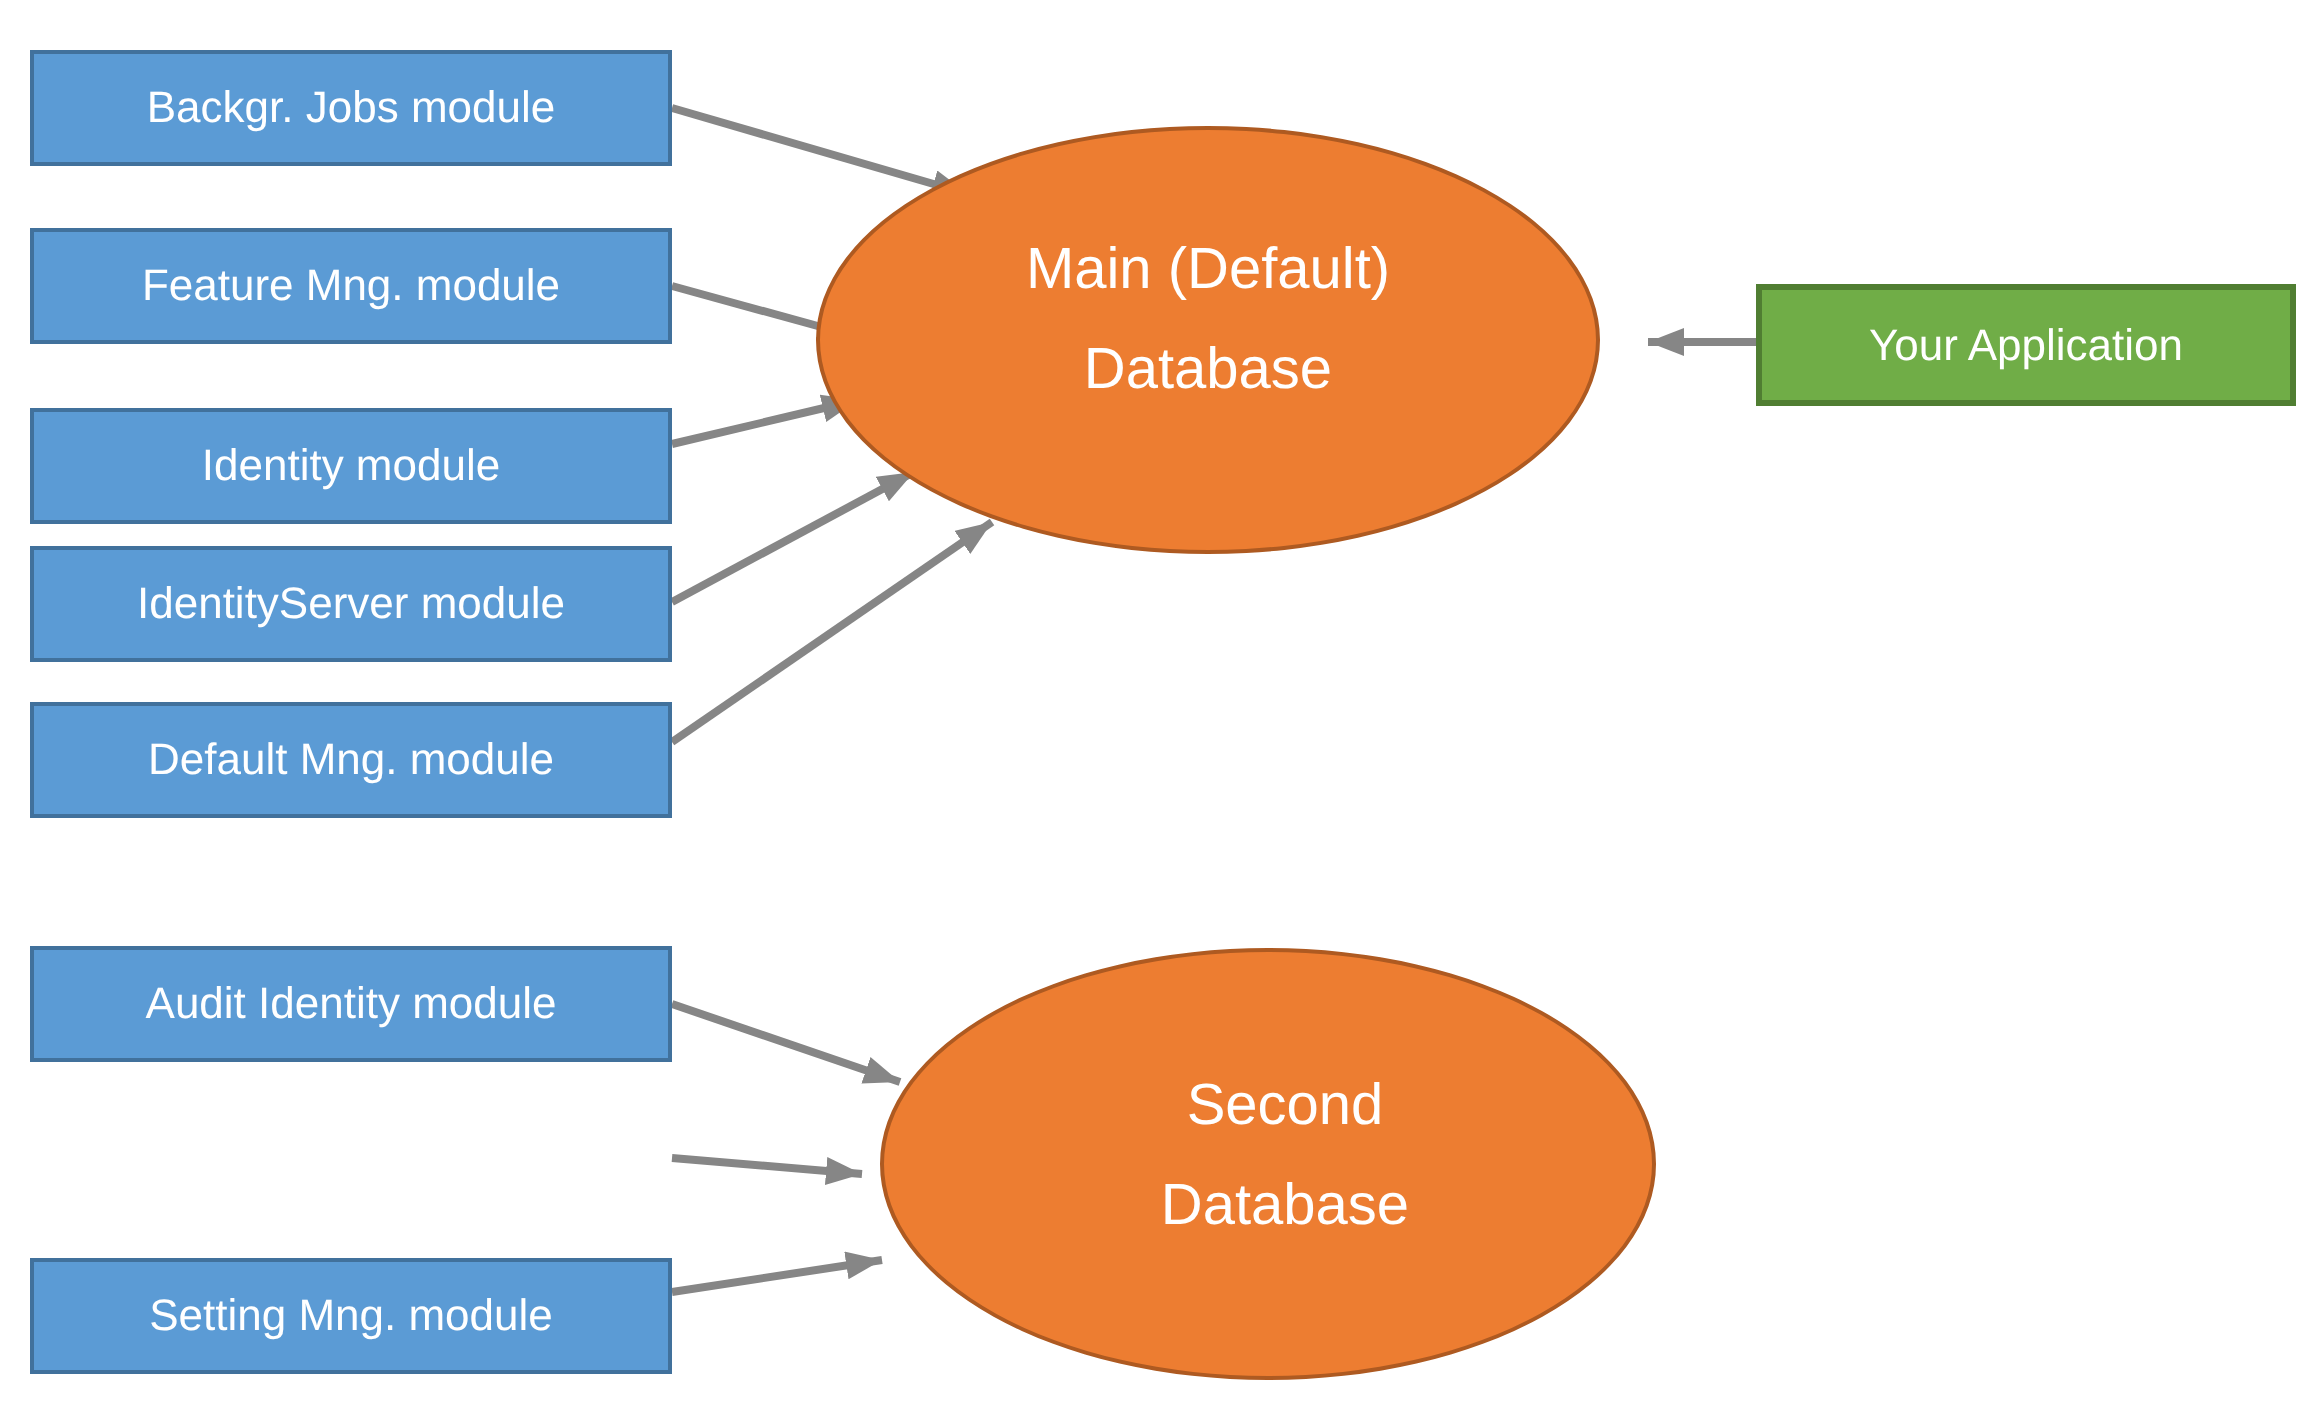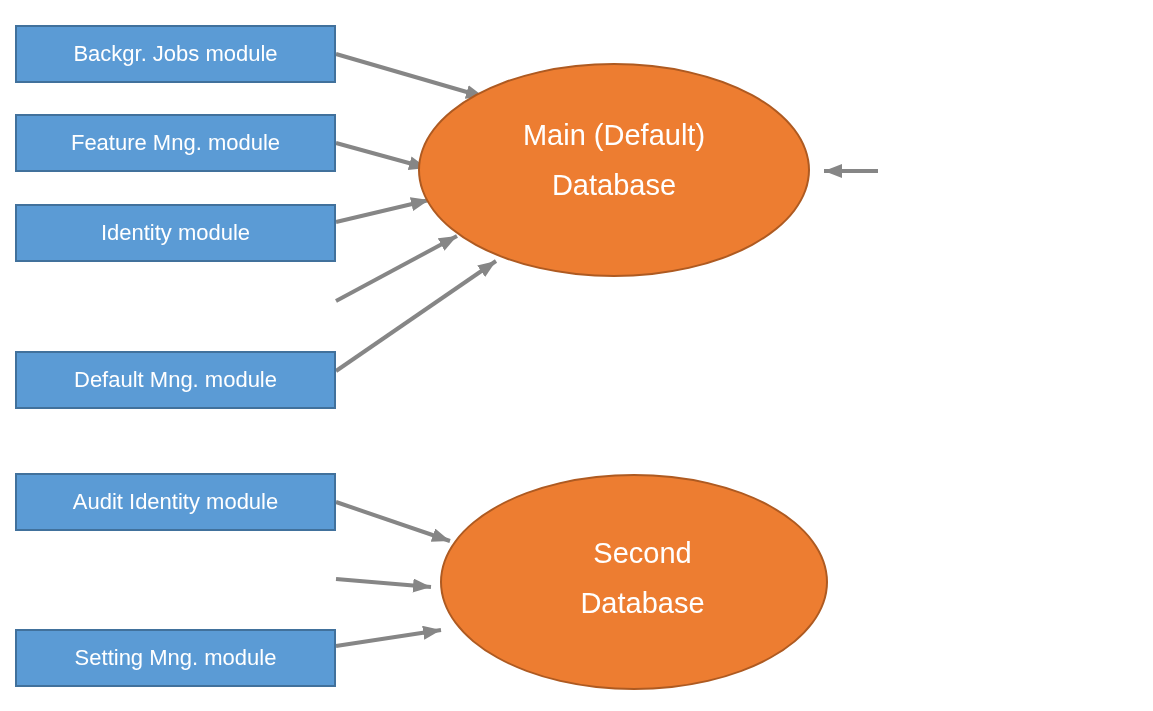--- a/index.html
+++ b/index.html
@@ -33,21 +33,21 @@
     border: 2px solid var(--db-border, #AE5A21);
     color: var(--label-text, #ffffff);
     display: flex;
     flex-direction: column;
     align-items: center;
     justify-content: center;
     text-align: center;
     font-size: 29px;
     line-height: 50px;
   }
-  .db-main { left: 418px; top: 63px; width: 392px; height: 214px; }
+  .db-main { left: 408px; top: 63px; width: 392px; height: 214px; }
   .db-main .db-label { transform: translateY(-10px); }
   .db-second { left: 440px; top: 474px; width: 388px; height: 216px; }
   .db-second .db-label { transform: translateY(-4px); margin-left: 17px; }
   .app {
     position: absolute;
     left: 878px;
     top: 142px;
     width: 270px;
     height: 61px;
     background: var(--app-fill, #70AD47);
@@ -92,20 +92,23 @@
 
   <div class="module" style="top:25px">
     <span>Backgr. Jobs module</span>
   </div>
   <div class="module" style="top:114px">
     <span>Feature Mng. module</span>
   </div>
   <div class="module" style="top:204px">
     <span>Identity module</span>
   </div>
+  <div class="module" style="top:273px">
+    <span>IdentityServer module</span>
+  </div>
   <div class="module" style="top:351px">
     <span>Default Mng. module</span>
   </div>
 
   <div class="module" style="top:473px">
     <span>Audit Identity module</span>
   </div>
   <div class="module" style="top:629px">
     <span>Setting Mng. module</span>
   </div>
@@ -116,14 +119,17 @@
       <div>Database</div>
     </div>
   </div>
   <div class="db db-second">
     <div class="db-label">
       <div>Second</div>
       <div>Database</div>
     </div>
   </div>
 
+  <div class="app">
+    <span>Your Application</span>
+  </div>
 
 </div>
 
 </body></html>

